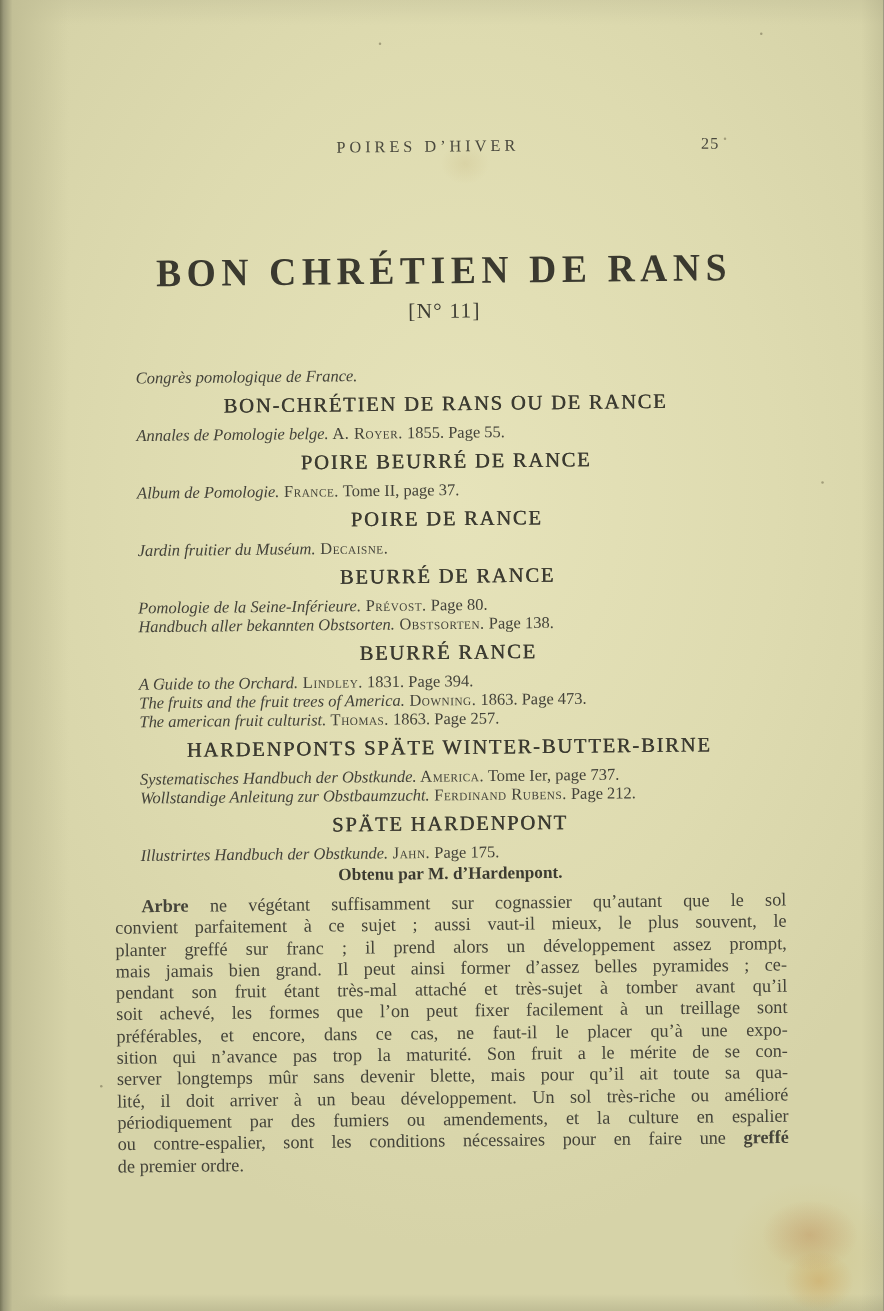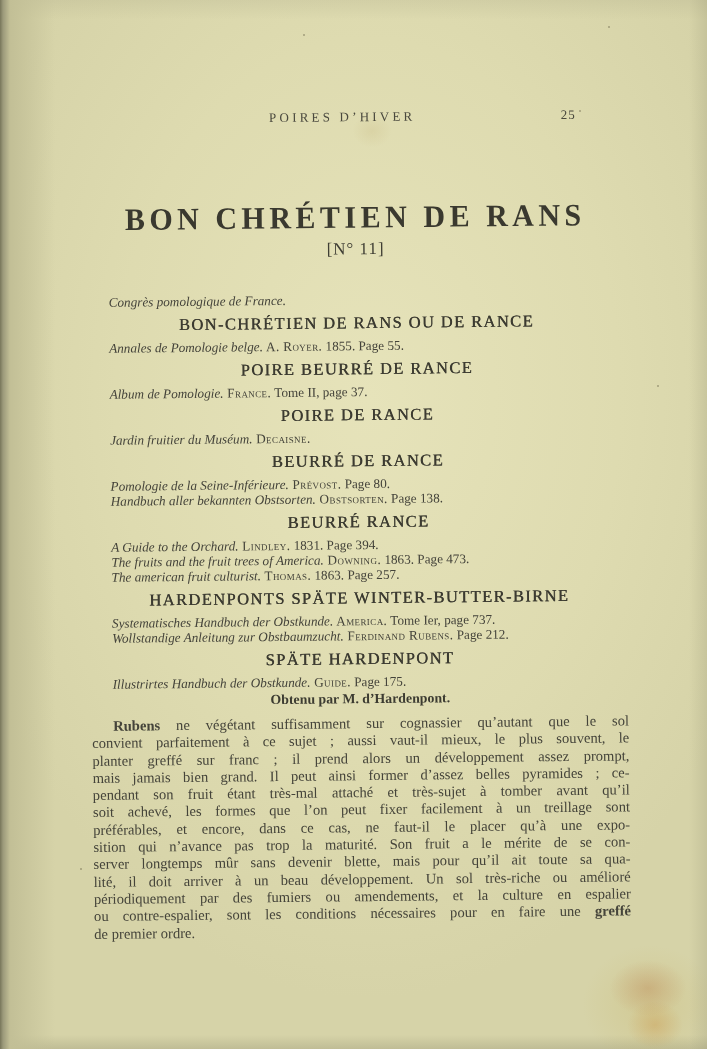--- a/index.html
+++ b/index.html
@@ -88,26 +88,26 @@
         <div class="syn-ref"><span class="seg i">Pomologie de la Seine-Inférieure.</span><span class="seg sc"> Prévost.</span><span class="seg"> Page 80.</span></div>
         <div class="syn-ref"><span class="seg i">Handbuch aller bekannten Obstsorten.</span><span class="seg sc"> Obstsorten.</span><span class="seg"> Page 138.</span></div>
         <div class="syn-heading">BEURRÉ RANCE</div>
         <div class="syn-ref"><span class="seg i">A Guide to the Orchard.</span><span class="seg sc"> Lindley.</span><span class="seg"> 1831. Page 394.</span></div>
         <div class="syn-ref"><span class="seg i">The fruits and the fruit trees of America.</span><span class="seg sc"> Downing.</span><span class="seg"> 1863. Page 473.</span></div>
         <div class="syn-ref"><span class="seg i">The american fruit culturist.</span><span class="seg sc"> Thomas.</span><span class="seg"> 1863. Page 257.</span></div>
         <div class="syn-heading">HARDENPONTS SPÄTE WINTER-BUTTER-BIRNE</div>
         <div class="syn-ref"><span class="seg i">Systematisches Handbuch der Obstkunde.</span><span class="seg sc"> America.</span><span class="seg"> Tome Ier, page 737.</span></div>
         <div class="syn-ref"><span class="seg i">Wollstandige Anleitung zur Obstbaumzucht.</span><span class="seg sc"> Ferdinand Rubens.</span><span class="seg"> Page 212.</span></div>
         <div class="syn-heading">SPÄTE HARDENPONT</div>
-        <div class="syn-ref"><span class="seg i">Illustrirtes Handbuch der Obstkunde.</span><span class="seg sc"> Guide.</span><span class="seg"> Page 175.</span></div>
+        <div class="syn-ref"><span class="seg i">Illustrirtes Handbuch der Obstkunde.</span><span class="seg sc"> Jahn.</span><span class="seg"> Page 175.</span></div>
         <div class="syn-origin">Obtenu par M. d’Hardenpont.</div>
       </div>
 
     <div class="body-par">
-        <div class="bline first"><span class="seg b">Rubens</span><span class="seg"> ne végétant suffisamment sur cognassier qu’autant que le sol</span></div>
+        <div class="bline first"><span class="seg b">Arbre</span><span class="seg"> ne végétant suffisamment sur cognassier qu’autant que le sol</span></div>
         <div class="bline"><span class="seg">convient parfaitement à ce sujet ; aussi vaut-il mieux, le plus souvent, le</span></div>
         <div class="bline"><span class="seg">planter greffé sur franc ; il prend alors un développement assez prompt,</span></div>
         <div class="bline"><span class="seg">mais jamais bien grand. Il peut ainsi former d’assez belles pyramides ; ce-</span></div>
         <div class="bline"><span class="seg">pendant son fruit étant très-mal attaché et très-sujet à tomber avant qu’il</span></div>
         <div class="bline"><span class="seg">soit achevé, les formes que l’on peut fixer facilement à un treillage sont</span></div>
         <div class="bline"><span class="seg">préférables, et encore, dans ce cas, ne faut-il le placer qu’à une expo-</span></div>
         <div class="bline"><span class="seg">sition qui n’avance pas trop la maturité. Son fruit a le mérite de se con-</span></div>
         <div class="bline"><span class="seg">server longtemps mûr sans devenir blette, mais pour qu’il ait toute sa qua-</span></div>
         <div class="bline"><span class="seg">lité, il doit arriver à un beau développement. Un sol très-riche ou amélioré</span></div>
         <div class="bline"><span class="seg">périodiquement par des fumiers ou amendements, et la culture en espalier</span></div>

